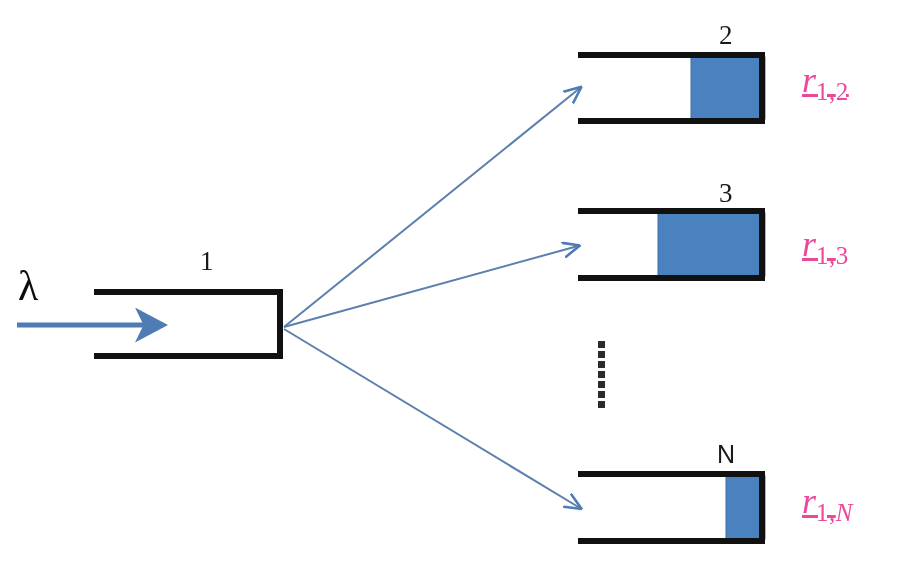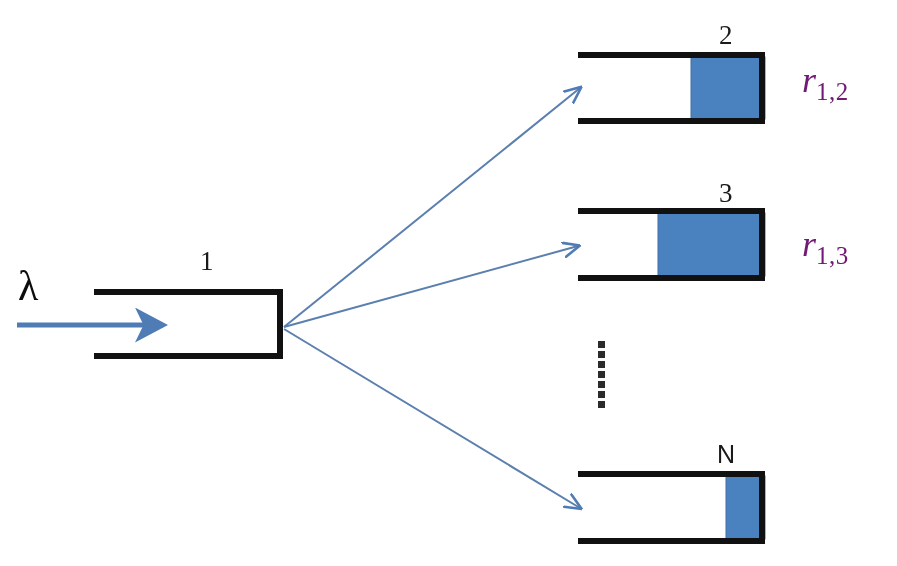--- a/index.html
+++ b/index.html
@@ -43,21 +43,22 @@
   }
   .lambda-label {
     font-family: "Liberation Serif", serif;
     font-size: 42px;
     color: #0d0d0d;
   }
   .rate-label {
     font-family: "Liberation Serif", serif;
     font-style: italic;
     font-size: 36px;
-    color: #701a75;
+    color: #ec4899;
+    text-decoration: underline;
   }
   .rate-label .sub {
     font-size: 25px;
     font-style: normal;
     vertical-align: -0.32em;
     letter-spacing: 0.5px;
   }
   .rate-label .sub .it {
     font-style: italic;
   }
@@ -136,14 +137,17 @@
   <div class="txt num-label-sans" style="left:717px; top:442px;">N</div>
 
   <div class="txt rate-label" style="left:802px; top:62px;">
     <span>r</span><span class="sub"><span>1,</span><span>2</span></span>
   </div>
 
   <div class="txt rate-label" style="left:802px; top:226px;">
     <span>r</span><span class="sub"><span>1,</span><span>3</span></span>
   </div>
 
+  <div class="txt rate-label" style="left:802px; top:483px;">
+    <span>r</span><span class="sub"><span>1,</span><span class="it">N</span></span>
+  </div>
 
 </div>
 
 </body></html>

